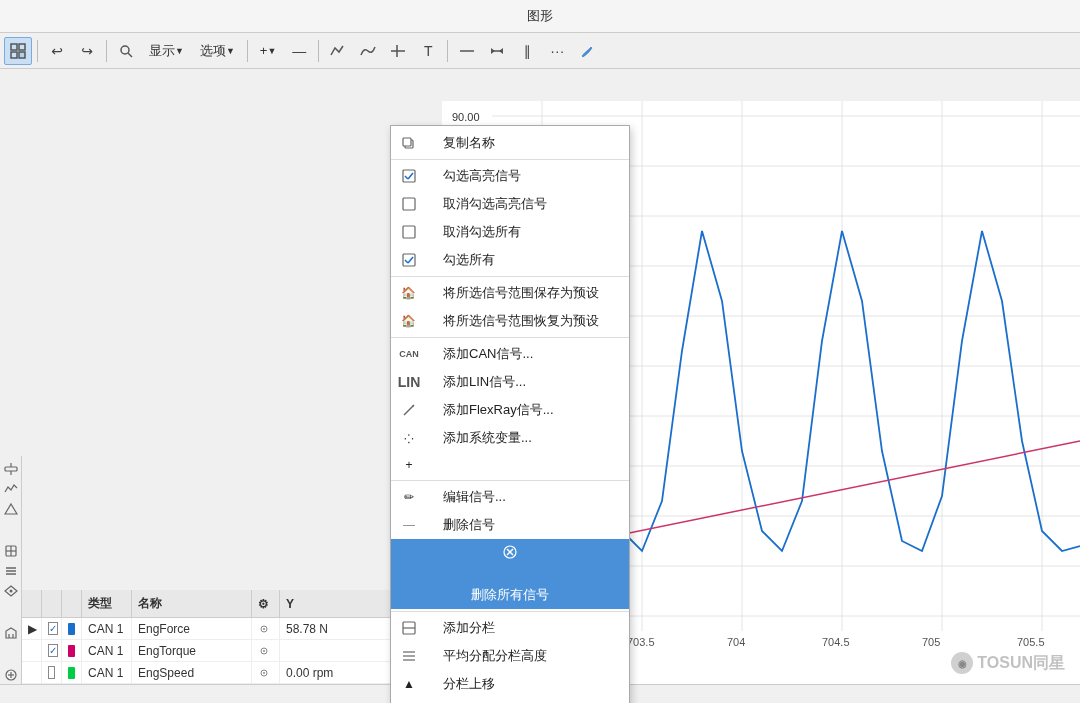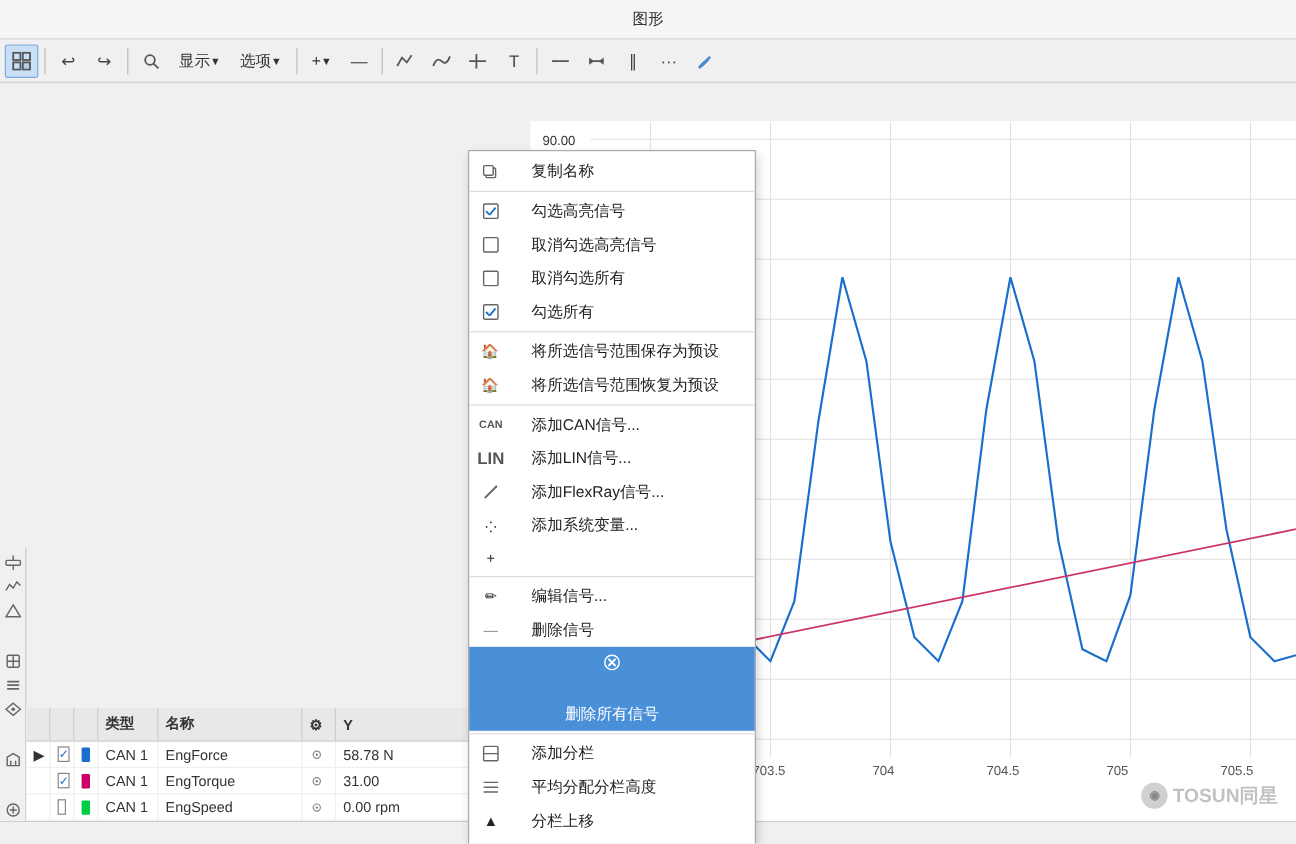--- a/index.html
+++ b/index.html
@@ -454,21 +454,20 @@
         <div class="color-dot" style="background:#cc0066;"></div>
       </div>
       <div class="signal-cell col-type">CAN 1</div>
       <div class="signal-cell col-name">EngTorque</div>
       <div class="signal-cell col-settings">
         <svg width="12" height="12" viewBox="0 0 12 12">
           <circle cx="6" cy="6" r="3" fill="none" stroke="#888" stroke-width="1"></circle>
           <circle cx="6" cy="6" r="1" fill="#888"></circle>
         </svg>
       </div>
-      <div class="signal-cell col-y">31.00</div>
     </div>
 
     <div class="signal-row">
       <div class="signal-cell col-check"></div>
       <div class="signal-cell col-vis">
         <div class="checkbox"></div>
       </div>
       <div class="signal-cell col-color">
         <div class="color-dot" style="background:#00cc44;"></div>
       </div>

